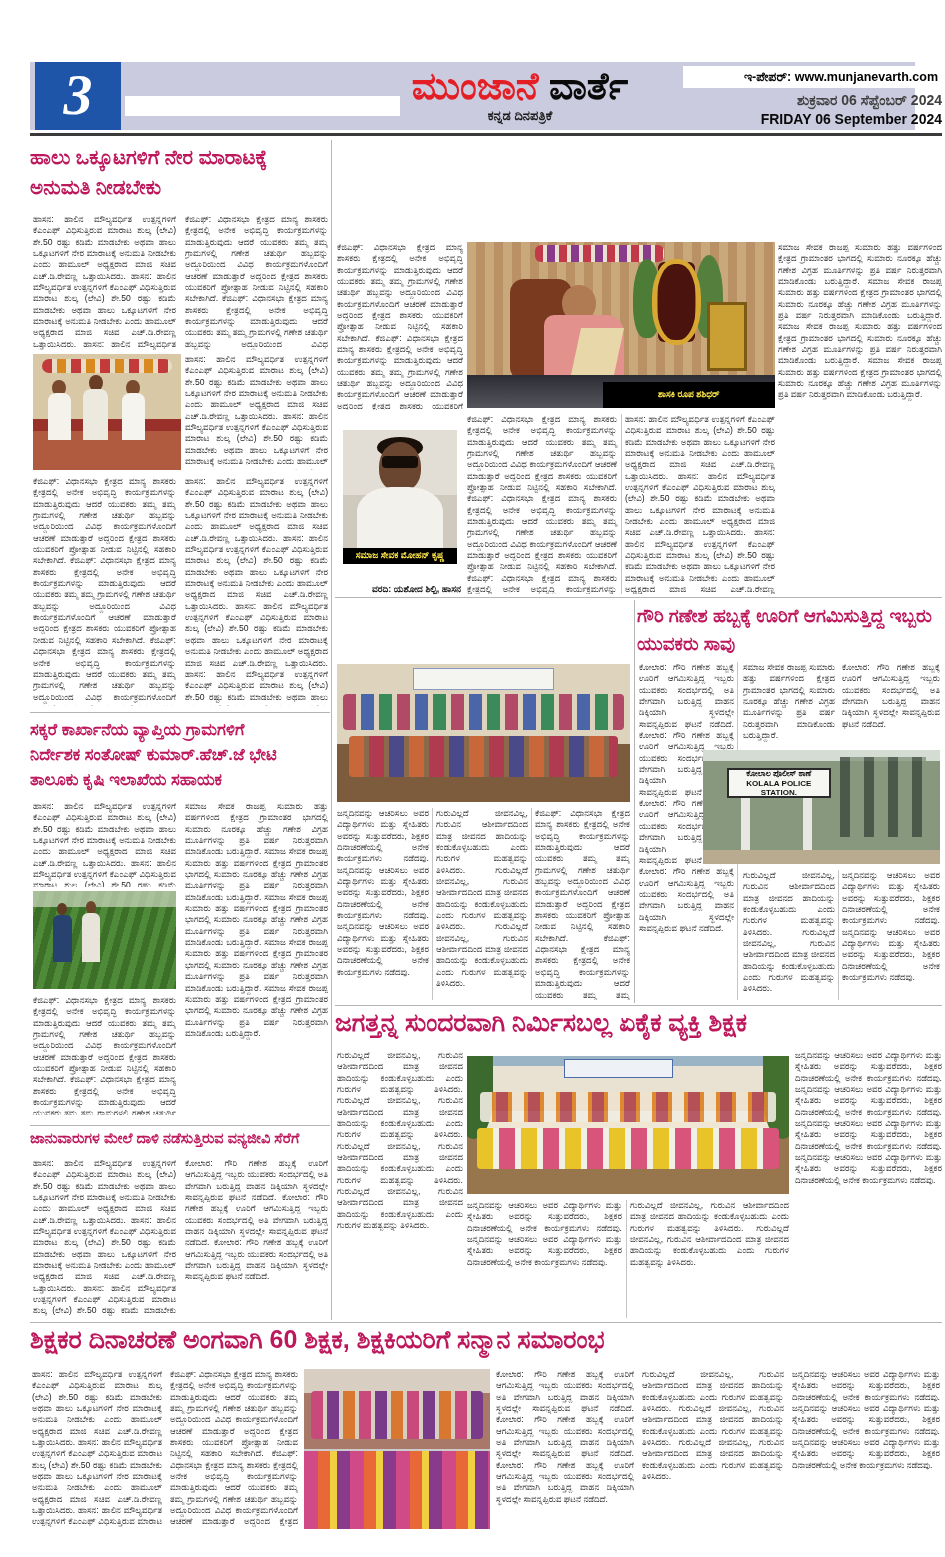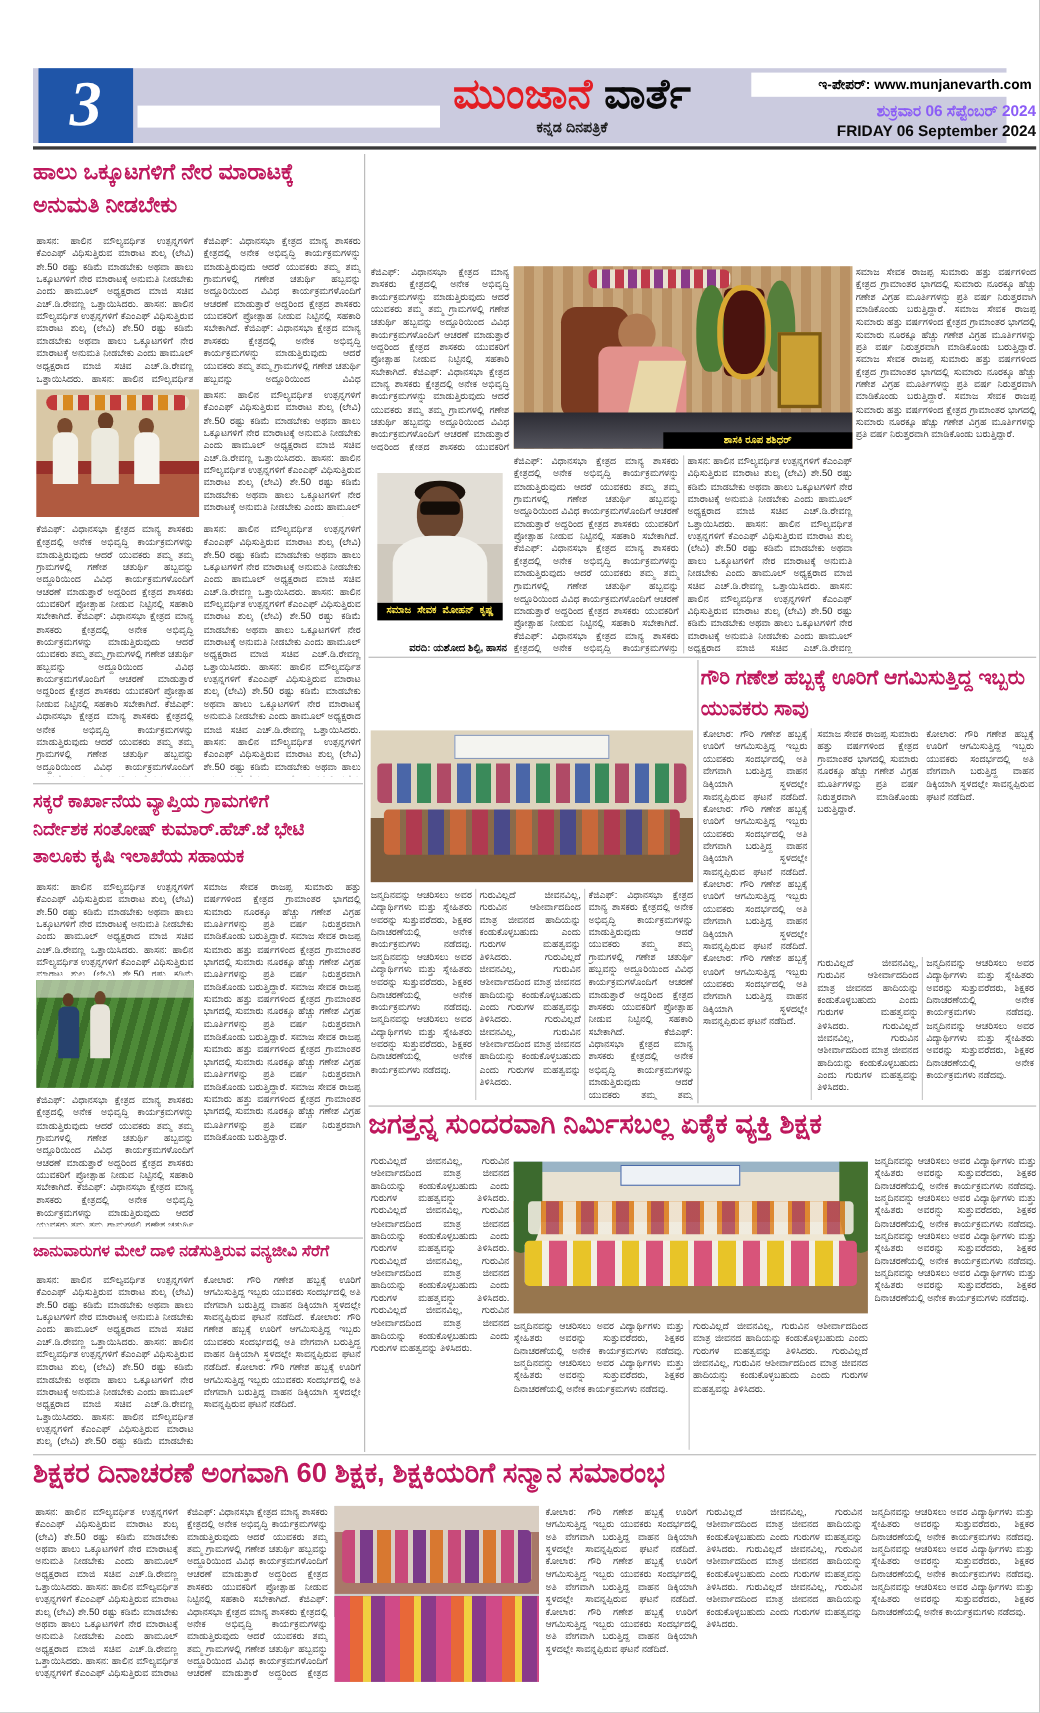--- a/index.html
+++ b/index.html
@@ -12,21 +12,21 @@
            font-family:"Liberation Serif","DejaVu Serif",serif;font-style:italic;font-weight:bold;
            font-size:58px;text-align:center;line-height:66px;}
   .whitestrip{left:125px;top:96px;width:275px;height:20px;background:#ffffff;}
   .mast-title{left:330px;top:63px;width:380px;height:44px;text-align:center;font-weight:800;
               font-size:38px;line-height:46px;white-space:nowrap;}
   .mast-title .red{color:#e31e24;}
   .mast-title .blk{color:#0a0a0a;}
   .mast-sub{left:330px;top:108px;width:380px;text-align:center;font-weight:bold;font-size:13px;color:#1a1a1a;}
   .epaper{left:683px;top:66px;width:259px;height:22px;background:#ffffff;font-weight:bold;font-size:12.5px;
           text-align:right;line-height:22px;padding-right:4px;box-sizing:border-box;color:#000;}
-  .date-kn{left:640px;top:92px;width:302px;text-align:right;font-weight:bold;font-size:14px;color:#8b5cf6;}
+  .date-kn{left:640px;top:92px;width:302px;text-align:right;font-weight:bold;font-size:14px;color:#404040;}
   .date-en{left:640px;top:111px;width:302px;text-align:right;font-weight:bold;font-size:14px;color:#0a0a0a;}
   .toprule{left:30px;top:133px;width:912px;height:3px;background:#3a3a3a;}
   
   .hl{font-weight:bold;color:#be185d;text-align:left;}
   .txt{font-size:8.6px;line-height:1.32;text-align:justify;color:#1b1b1b;overflow:hidden;word-break:break-word;}
   .byline{font-size:9px;font-weight:bold;text-align:right;color:#111;}
   .cap{background:#000;color:#ffe84a;font-weight:bold;font-size:9px;text-align:center;
        display:flex;align-items:center;justify-content:center;line-height:1.25;padding:1px 2px;box-sizing:border-box;}
   .vrule{width:1px;background:#b5b5b5;}
   .hrule{height:1px;background:#b5b5b5;}
@@ -145,26 +145,26 @@
       <div class="chair"></div>
       <div class="head"></div>
       <div class="body"></div>
       <div class="saree"></div>
       <div class="leafL"></div>
       <div class="leafR"></div>
       <div class="deity"></div>
       <div class="garl"></div>
       <div class="frame"></div>
       <div class="desk"></div>
-      <div class="cap" style="position:absolute;right:0;bottom:0;width:56%;height:15px;">ಶಾಸಕಿ ರೂಪ ಶಶಿಧರ್</div>
+      <div class="cap" style="position:absolute;right:0;bottom:0;width:56%;height:26px;">ಶಾಸಕಿ ರೂಪ ಶಶಿಧರ್</div>
     </div>
     <div class="abs txt" style="left:443px;top:102px;width:164px;height:196px;">ಸಮಾಜ ಸೇವಕ ರಾಜಪ್ಪ ಸುಮಾರು ಹತ್ತು ವರ್ಷಗಳಿಂದ ಕ್ಷೇತ್ರದ ಗ್ರಾಮಾಂತರ ಭಾಗದಲ್ಲಿ ಸುಮಾರು ನೂರಕ್ಕೂ ಹೆಚ್ಚು ಗಣೇಶ ವಿಗ್ರಹ ಮೂರ್ತಿಗಳನ್ನು ಪ್ರತಿ ವರ್ಷ ನಿರುತ್ತರವಾಗಿ ಮಾಡಿಕೊಂಡು ಬರುತ್ತಿದ್ದಾರೆ. ಸಮಾಜ ಸೇವಕ ರಾಜಪ್ಪ ಸುಮಾರು ಹತ್ತು ವರ್ಷಗಳಿಂದ ಕ್ಷೇತ್ರದ ಗ್ರಾಮಾಂತರ ಭಾಗದಲ್ಲಿ ಸುಮಾರು ನೂರಕ್ಕೂ ಹೆಚ್ಚು ಗಣೇಶ ವಿಗ್ರಹ ಮೂರ್ತಿಗಳನ್ನು ಪ್ರತಿ ವರ್ಷ ನಿರುತ್ತರವಾಗಿ ಮಾಡಿಕೊಂಡು ಬರುತ್ತಿದ್ದಾರೆ. ಸಮಾಜ ಸೇವಕ ರಾಜಪ್ಪ ಸುಮಾರು ಹತ್ತು ವರ್ಷಗಳಿಂದ ಕ್ಷೇತ್ರದ ಗ್ರಾಮಾಂತರ ಭಾಗದಲ್ಲಿ ಸುಮಾರು ನೂರಕ್ಕೂ ಹೆಚ್ಚು ಗಣೇಶ ವಿಗ್ರಹ ಮೂರ್ತಿಗಳನ್ನು ಪ್ರತಿ ವರ್ಷ ನಿರುತ್ತರವಾಗಿ ಮಾಡಿಕೊಂಡು ಬರುತ್ತಿದ್ದಾರೆ. ಸಮಾಜ ಸೇವಕ ರಾಜಪ್ಪ ಸುಮಾರು ಹತ್ತು ವರ್ಷಗಳಿಂದ ಕ್ಷೇತ್ರದ ಗ್ರಾಮಾಂತರ ಭಾಗದಲ್ಲಿ ಸುಮಾರು ನೂರಕ್ಕೂ ಹೆಚ್ಚು ಗಣೇಶ ವಿಗ್ರಹ ಮೂರ್ತಿಗಳನ್ನು ಪ್ರತಿ ವರ್ಷ ನಿರುತ್ತರವಾಗಿ ಮಾಡಿಕೊಂಡು ಬರುತ್ತಿದ್ದಾರೆ.</div>
     <div class="abs txt" style="left:132px;top:274px;width:150px;height:180px;border-right:1px solid #c5c5c5;padding-right:4px;">ಕೆಜಿಎಫ್: ವಿಧಾನಸಭಾ ಕ್ಷೇತ್ರದ ಮಾನ್ಯ ಶಾಸಕರು ಕ್ಷೇತ್ರದಲ್ಲಿ ಅನೇಕ ಅಭಿವೃದ್ಧಿ ಕಾರ್ಯಕ್ರಮಗಳನ್ನು ಮಾಡುತ್ತಿರುವುದು ಆದರೆ ಯುವಕರು ತಮ್ಮ ತಮ್ಮ ಗ್ರಾಮಗಳಲ್ಲಿ ಗಣೇಶ ಚತುರ್ಥಿ ಹಬ್ಬವನ್ನು ಅದ್ದೂರಿಯಿಂದ ವಿವಿಧ ಕಾರ್ಯಕ್ರಮಗಳೊಂದಿಗೆ ಆಚರಣೆ ಮಾಡುತ್ತಾರೆ ಅದ್ದರಿಂದ ಕ್ಷೇತ್ರದ ಶಾಸಕರು ಯುವಕರಿಗೆ ಪ್ರೋತ್ಸಾಹ ನೀಡುವ ನಿಟ್ಟಿನಲ್ಲಿ ಸಹಕಾರಿ ಸಬೇಕಾಗಿದೆ. ಕೆಜಿಎಫ್: ವಿಧಾನಸಭಾ ಕ್ಷೇತ್ರದ ಮಾನ್ಯ ಶಾಸಕರು ಕ್ಷೇತ್ರದಲ್ಲಿ ಅನೇಕ ಅಭಿವೃದ್ಧಿ ಕಾರ್ಯಕ್ರಮಗಳನ್ನು ಮಾಡುತ್ತಿರುವುದು ಆದರೆ ಯುವಕರು ತಮ್ಮ ತಮ್ಮ ಗ್ರಾಮಗಳಲ್ಲಿ ಗಣೇಶ ಚತುರ್ಥಿ ಹಬ್ಬವನ್ನು ಅದ್ದೂರಿಯಿಂದ ವಿವಿಧ ಕಾರ್ಯಕ್ರಮಗಳೊಂದಿಗೆ ಆಚರಣೆ ಮಾಡುತ್ತಾರೆ ಅದ್ದರಿಂದ ಕ್ಷೇತ್ರದ ಶಾಸಕರು ಯುವಕರಿಗೆ ಪ್ರೋತ್ಸಾಹ ನೀಡುವ ನಿಟ್ಟಿನಲ್ಲಿ ಸಹಕಾರಿ ಸಬೇಕಾಗಿದೆ. ಕೆಜಿಎಫ್: ವಿಧಾನಸಭಾ ಕ್ಷೇತ್ರದ ಮಾನ್ಯ ಶಾಸಕರು ಕ್ಷೇತ್ರದಲ್ಲಿ ಅನೇಕ ಅಭಿವೃದ್ಧಿ ಕಾರ್ಯಕ್ರಮಗಳನ್ನು ಮಾಡುತ್ತಿರುವುದು ಆದರೆ ಯುವಕರು ತಮ್ಮ ತಮ್ಮ ಗ್ರಾಮಗಳಲ್ಲಿ ಗಣೇಶ ಚತುರ್ಥಿ ಹಬ್ಬವನ್ನು ಅದ್ದೂರಿಯಿಂದ ವಿವಿಧ ಕಾರ್ಯಕ್ರಮಗಳೊಂದಿಗೆ ಆಚರಣೆ ಮಾಡುತ್ತಾರೆ ಅದ್ದರಿಂದ ಕ್ಷೇತ್ರದ ಶಾಸಕರು ಯುವಕರಿಗೆ ಪ್ರೋತ್ಸಾಹ ನೀಡುವ ನಿಟ್ಟಿನಲ್ಲಿ ಸಹಕಾರಿ ಸಬೇಕಾಗಿದೆ. ಕೆಜಿಎಫ್: ವಿಧಾನಸಭಾ ಕ್ಷೇತ್ರದ ಮಾನ್ಯ ಶಾಸಕರು ಕ್ಷೇತ್ರದಲ್ಲಿ ಅನೇಕ ಅಭಿವೃದ್ಧಿ ಕಾರ್ಯಕ್ರಮಗಳನ್ನು ಮಾಡುತ್ತಿರುವುದು ಆದರೆ ಯುವಕರು ತಮ್ಮ ತಮ್ಮ ಗ್ರಾಮಗಳಲ್ಲಿ ಗಣೇಶ ಚತುರ್ಥಿ ಹಬ್ಬವನ್ನು ಅದ್ದೂರಿಯಿಂದ ವಿವಿಧ ಕಾರ್ಯಕ್ರಮಗಳೊಂದಿಗೆ ಆಚರಣೆ ಮಾಡುತ್ತಾರೆ ಅದ್ದರಿಂದ ಕ್ಷೇತ್ರದ ಶಾಸಕರು ಯುವಕರಿಗೆ ಪ್ರೋತ್ಸಾಹ ನೀಡುವ ನಿಟ್ಟಿನಲ್ಲಿ ಸಹಕಾರಿ ಸಬೇಕಾಗಿದೆ.</div>
     <div class="abs txt" style="left:290px;top:274px;width:150px;height:180px;">ಹಾಸನ: ಹಾಲಿನ ಮೌಲ್ಯವರ್ಧಿತ ಉತ್ಪನ್ನಗಳಿಗೆ ಕೆಎಂಎಫ್ ವಿಧಿಸುತ್ತಿರುವ ಮಾರಾಟ ಶುಲ್ಕ (ಲೇವಿ) ಶೇ.50 ರಷ್ಟು ಕಡಿಮೆ ಮಾಡಬೇಕು ಅಥವಾ ಹಾಲು ಒಕ್ಕೂಟಗಳಿಗೆ ನೇರ ಮಾರಾಟಕ್ಕೆ ಅನುಮತಿ ನೀಡಬೇಕು ಎಂದು ಹಾಮೂಲ್ ಅಧ್ಯಕ್ಷರಾದ ಮಾಜಿ ಸಚಿವ ಎಚ್.ಡಿ.ರೇವಣ್ಣ ಒತ್ತಾಯಿಸಿದರು. ಹಾಸನ: ಹಾಲಿನ ಮೌಲ್ಯವರ್ಧಿತ ಉತ್ಪನ್ನಗಳಿಗೆ ಕೆಎಂಎಫ್ ವಿಧಿಸುತ್ತಿರುವ ಮಾರಾಟ ಶುಲ್ಕ (ಲೇವಿ) ಶೇ.50 ರಷ್ಟು ಕಡಿಮೆ ಮಾಡಬೇಕು ಅಥವಾ ಹಾಲು ಒಕ್ಕೂಟಗಳಿಗೆ ನೇರ ಮಾರಾಟಕ್ಕೆ ಅನುಮತಿ ನೀಡಬೇಕು ಎಂದು ಹಾಮೂಲ್ ಅಧ್ಯಕ್ಷರಾದ ಮಾಜಿ ಸಚಿವ ಎಚ್.ಡಿ.ರೇವಣ್ಣ ಒತ್ತಾಯಿಸಿದರು. ಹಾಸನ: ಹಾಲಿನ ಮೌಲ್ಯವರ್ಧಿತ ಉತ್ಪನ್ನಗಳಿಗೆ ಕೆಎಂಎಫ್ ವಿಧಿಸುತ್ತಿರುವ ಮಾರಾಟ ಶುಲ್ಕ (ಲೇವಿ) ಶೇ.50 ರಷ್ಟು ಕಡಿಮೆ ಮಾಡಬೇಕು ಅಥವಾ ಹಾಲು ಒಕ್ಕೂಟಗಳಿಗೆ ನೇರ ಮಾರಾಟಕ್ಕೆ ಅನುಮತಿ ನೀಡಬೇಕು ಎಂದು ಹಾಮೂಲ್ ಅಧ್ಯಕ್ಷರಾದ ಮಾಜಿ ಸಚಿವ ಎಚ್.ಡಿ.ರೇವಣ್ಣ ಒತ್ತಾಯಿಸಿದರು. ಹಾಸನ: ಹಾಲಿನ ಮೌಲ್ಯವರ್ಧಿತ ಉತ್ಪನ್ನಗಳಿಗೆ ಕೆಎಂಎಫ್ ವಿಧಿಸುತ್ತಿರುವ ಮಾರಾಟ ಶುಲ್ಕ (ಲೇವಿ) ಶೇ.50 ರಷ್ಟು ಕಡಿಮೆ ಮಾಡಬೇಕು ಅಥವಾ ಹಾಲು ಒಕ್ಕೂಟಗಳಿಗೆ ನೇರ ಮಾರಾಟಕ್ಕೆ ಅನುಮತಿ ನೀಡಬೇಕು ಎಂದು ಹಾಮೂಲ್ ಅಧ್ಯಕ್ಷರಾದ ಮಾಜಿ ಸಚಿವ ಎಚ್.ಡಿ.ರೇವಣ್ಣ ಒತ್ತಾಯಿಸಿದರು.</div>
-    <div class="abs" style="left:8px;top:290px;width:114px;height:150px;font-family:Liberation Mono, monospace;">
+    <div class="abs" style="left:8px;top:290px;width:114px;height:150px;">
       <div class="ph ph-port abs" style="left:0;top:0;width:114px;height:118px;">
         <div class="hair"></div>
         <div class="head"></div>
         <div class="shade"></div>
         <div class="shirt"></div>
       </div>
       <div class="cap abs" style="left:0;top:118px;width:114px;height:16px;">ಸಮಾಜ ಸೇವಕ ಮೋಹನ್ ಕೃಷ್ಣ</div>
     </div>
     <div class="abs byline" style="left:0;top:444px;width:126px;">ವರದಿ: ಯಶೋದ ಶಿಲ್ಪಿ, ಹಾಸನ</div>
   </div>
@@ -178,20 +178,30 @@
     <div class="abs txt" style="left:2px;top:208px;width:92px;height:192px;border-right:1px solid #c5c5c5;padding-right:3px;">ಜನ್ಮದಿನವನ್ನು ಆಚರಿಸಲು ಅವರ ವಿದ್ಯಾರ್ಥಿಗಳು ಮತ್ತು ಸ್ನೇಹಿತರು ಅವರನ್ನು ಸುತ್ತುವರೆದರು, ಶಿಕ್ಷಕರ ದಿನಾಚರಣೆಯಲ್ಲಿ ಅನೇಕ ಕಾರ್ಯಕ್ರಮಗಳು ನಡೆದವು. ಜನ್ಮದಿನವನ್ನು ಆಚರಿಸಲು ಅವರ ವಿದ್ಯಾರ್ಥಿಗಳು ಮತ್ತು ಸ್ನೇಹಿತರು ಅವರನ್ನು ಸುತ್ತುವರೆದರು, ಶಿಕ್ಷಕರ ದಿನಾಚರಣೆಯಲ್ಲಿ ಅನೇಕ ಕಾರ್ಯಕ್ರಮಗಳು ನಡೆದವು. ಜನ್ಮದಿನವನ್ನು ಆಚರಿಸಲು ಅವರ ವಿದ್ಯಾರ್ಥಿಗಳು ಮತ್ತು ಸ್ನೇಹಿತರು ಅವರನ್ನು ಸುತ್ತುವರೆದರು, ಶಿಕ್ಷಕರ ದಿನಾಚರಣೆಯಲ್ಲಿ ಅನೇಕ ಕಾರ್ಯಕ್ರಮಗಳು ನಡೆದವು.</div>
     <div class="abs txt" style="left:101px;top:208px;width:92px;height:192px;border-right:1px solid #c5c5c5;padding-right:3px;">ಗುರುವಿಲ್ಲದೆ ಜೀವನವಿಲ್ಲ, ಗುರುವಿನ ಆಶೀರ್ವಾದದಿಂದ ಮಾತ್ರ ಜೀವನದ ಹಾದಿಯನ್ನು ಕಂಡುಕೊಳ್ಳಬಹುದು ಎಂದು ಗುರುಗಳ ಮಹತ್ವವನ್ನು ತಿಳಿಸಿದರು. ಗುರುವಿಲ್ಲದೆ ಜೀವನವಿಲ್ಲ, ಗುರುವಿನ ಆಶೀರ್ವಾದದಿಂದ ಮಾತ್ರ ಜೀವನದ ಹಾದಿಯನ್ನು ಕಂಡುಕೊಳ್ಳಬಹುದು ಎಂದು ಗುರುಗಳ ಮಹತ್ವವನ್ನು ತಿಳಿಸಿದರು. ಗುರುವಿಲ್ಲದೆ ಜೀವನವಿಲ್ಲ, ಗುರುವಿನ ಆಶೀರ್ವಾದದಿಂದ ಮಾತ್ರ ಜೀವನದ ಹಾದಿಯನ್ನು ಕಂಡುಕೊಳ್ಳಬಹುದು ಎಂದು ಗುರುಗಳ ಮಹತ್ವವನ್ನು ತಿಳಿಸಿದರು.</div>
     <div class="abs txt" style="left:200px;top:208px;width:95px;height:192px;">ಕೆಜಿಎಫ್: ವಿಧಾನಸಭಾ ಕ್ಷೇತ್ರದ ಮಾನ್ಯ ಶಾಸಕರು ಕ್ಷೇತ್ರದಲ್ಲಿ ಅನೇಕ ಅಭಿವೃದ್ಧಿ ಕಾರ್ಯಕ್ರಮಗಳನ್ನು ಮಾಡುತ್ತಿರುವುದು ಆದರೆ ಯುವಕರು ತಮ್ಮ ತಮ್ಮ ಗ್ರಾಮಗಳಲ್ಲಿ ಗಣೇಶ ಚತುರ್ಥಿ ಹಬ್ಬವನ್ನು ಅದ್ದೂರಿಯಿಂದ ವಿವಿಧ ಕಾರ್ಯಕ್ರಮಗಳೊಂದಿಗೆ ಆಚರಣೆ ಮಾಡುತ್ತಾರೆ ಅದ್ದರಿಂದ ಕ್ಷೇತ್ರದ ಶಾಸಕರು ಯುವಕರಿಗೆ ಪ್ರೋತ್ಸಾಹ ನೀಡುವ ನಿಟ್ಟಿನಲ್ಲಿ ಸಹಕಾರಿ ಸಬೇಕಾಗಿದೆ. ಕೆಜಿಎಫ್: ವಿಧಾನಸಭಾ ಕ್ಷೇತ್ರದ ಮಾನ್ಯ ಶಾಸಕರು ಕ್ಷೇತ್ರದಲ್ಲಿ ಅನೇಕ ಅಭಿವೃದ್ಧಿ ಕಾರ್ಯಕ್ರಮಗಳನ್ನು ಮಾಡುತ್ತಿರುವುದು ಆದರೆ ಯುವಕರು ತಮ್ಮ ತಮ್ಮ ಗ್ರಾಮಗಳಲ್ಲಿ ಗಣೇಶ ಚತುರ್ಥಿ ಹಬ್ಬವನ್ನು ಅದ್ದೂರಿಯಿಂದ ವಿವಿಧ ಕಾರ್ಯಕ್ರಮಗಳೊಂದಿಗೆ ಆಚರಣೆ ಮಾಡುತ್ತಾರೆ ಅದ್ದರಿಂದ ಕ್ಷೇತ್ರದ ಶಾಸಕರು ಯುವಕರಿಗೆ ಪ್ರೋತ್ಸಾಹ ನೀಡುವ ನಿಟ್ಟಿನಲ್ಲಿ ಸಹಕಾರಿ ಸಬೇಕಾಗಿದೆ.</div>
   </div>
 
   <div class="abs" style="left:637px;top:600px;width:305px;height:403px;">
     <div class="abs hl" style="left:0;top:2px;width:305px;font-size:18.5px;line-height:1.5;">ಗೌರಿ ಗಣೇಶ ಹಬ್ಬಕ್ಕೆ ಊರಿಗೆ ಆಗಮಿಸುತ್ತಿದ್ದ ಇಬ್ಬರು ಯುವಕರು ಸಾವು</div>
     <div class="abs txt" style="left:2px;top:62px;width:95px;height:338px;border-right:1px solid #c5c5c5;padding-right:3px;">ಕೋಲಾರ: ಗೌರಿ ಗಣೇಶ ಹಬ್ಬಕ್ಕೆ ಊರಿಗೆ ಆಗಮಿಸುತ್ತಿದ್ದ ಇಬ್ಬರು ಯುವಕರು ಸಂದರ್ಭದಲ್ಲಿ ಅತಿ ವೇಗವಾಗಿ ಬರುತ್ತಿದ್ದ ವಾಹನ ಡಿಕ್ಕಿಯಾಗಿ ಸ್ಥಳದಲ್ಲೇ ಸಾವನ್ನಪ್ಪಿರುವ ಘಟನೆ ನಡೆದಿದೆ. ಕೋಲಾರ: ಗೌರಿ ಗಣೇಶ ಹಬ್ಬಕ್ಕೆ ಊರಿಗೆ ಆಗಮಿಸುತ್ತಿದ್ದ ಇಬ್ಬರು ಯುವಕರು ಸಂದರ್ಭದಲ್ಲಿ ಅತಿ ವೇಗವಾಗಿ ಬರುತ್ತಿದ್ದ ವಾಹನ ಡಿಕ್ಕಿಯಾಗಿ ಸ್ಥಳದಲ್ಲೇ ಸಾವನ್ನಪ್ಪಿರುವ ಘಟನೆ ನಡೆದಿದೆ. ಕೋಲಾರ: ಗೌರಿ ಗಣೇಶ ಹಬ್ಬಕ್ಕೆ ಊರಿಗೆ ಆಗಮಿಸುತ್ತಿದ್ದ ಇಬ್ಬರು ಯುವಕರು ಸಂದರ್ಭದಲ್ಲಿ ಅತಿ ವೇಗವಾಗಿ ಬರುತ್ತಿದ್ದ ವಾಹನ ಡಿಕ್ಕಿಯಾಗಿ ಸ್ಥಳದಲ್ಲೇ ಸಾವನ್ನಪ್ಪಿರುವ ಘಟನೆ ನಡೆದಿದೆ. ಕೋಲಾರ: ಗೌರಿ ಗಣೇಶ ಹಬ್ಬಕ್ಕೆ ಊರಿಗೆ ಆಗಮಿಸುತ್ತಿದ್ದ ಇಬ್ಬರು ಯುವಕರು ಸಂದರ್ಭದಲ್ಲಿ ಅತಿ ವೇಗವಾಗಿ ಬರುತ್ತಿದ್ದ ವಾಹನ ಡಿಕ್ಕಿಯಾಗಿ ಸ್ಥಳದಲ್ಲೇ ಸಾವನ್ನಪ್ಪಿರುವ ಘಟನೆ ನಡೆದಿದೆ.</div>
     <div class="abs txt" style="left:106px;top:62px;width:92px;height:84px;">ಸಮಾಜ ಸೇವಕ ರಾಜಪ್ಪ ಸುಮಾರು ಹತ್ತು ವರ್ಷಗಳಿಂದ ಕ್ಷೇತ್ರದ ಗ್ರಾಮಾಂತರ ಭಾಗದಲ್ಲಿ ಸುಮಾರು ನೂರಕ್ಕೂ ಹೆಚ್ಚು ಗಣೇಶ ವಿಗ್ರಹ ಮೂರ್ತಿಗಳನ್ನು ಪ್ರತಿ ವರ್ಷ ನಿರುತ್ತರವಾಗಿ ಮಾಡಿಕೊಂಡು ಬರುತ್ತಿದ್ದಾರೆ.</div>
     <div class="abs txt" style="left:205px;top:62px;width:98px;height:84px;">ಕೋಲಾರ: ಗೌರಿ ಗಣೇಶ ಹಬ್ಬಕ್ಕೆ ಊರಿಗೆ ಆಗಮಿಸುತ್ತಿದ್ದ ಇಬ್ಬರು ಯುವಕರು ಸಂದರ್ಭದಲ್ಲಿ ಅತಿ ವೇಗವಾಗಿ ಬರುತ್ತಿದ್ದ ವಾಹನ ಡಿಕ್ಕಿಯಾಗಿ ಸ್ಥಳದಲ್ಲೇ ಸಾವನ್ನಪ್ಪಿರುವ ಘಟನೆ ನಡೆದಿದೆ.</div>
+    <div class="abs ph ph-police" style="left:66px;top:150px;width:237px;height:114px;">
+      <div class="win"></div>
+      <div class="sign">
+        <div style="font-size:8px;">ಕೋಲಾಲ ಪೊಲೀಸ್ ಠಾಣೆ</div>
+        <div style="font-size:8px;">KOLALA POLICE STATION.</div>
+      </div>
+      <div class="p1"></div>
+      <div class="p2"></div>
+      <div class="ground"></div>
+    </div>
     <div class="abs txt" style="left:106px;top:270px;width:92px;height:130px;border-right:1px solid #c5c5c5;padding-right:3px;">ಗುರುವಿಲ್ಲದೆ ಜೀವನವಿಲ್ಲ, ಗುರುವಿನ ಆಶೀರ್ವಾದದಿಂದ ಮಾತ್ರ ಜೀವನದ ಹಾದಿಯನ್ನು ಕಂಡುಕೊಳ್ಳಬಹುದು ಎಂದು ಗುರುಗಳ ಮಹತ್ವವನ್ನು ತಿಳಿಸಿದರು. ಗುರುವಿಲ್ಲದೆ ಜೀವನವಿಲ್ಲ, ಗುರುವಿನ ಆಶೀರ್ವಾದದಿಂದ ಮಾತ್ರ ಜೀವನದ ಹಾದಿಯನ್ನು ಕಂಡುಕೊಳ್ಳಬಹುದು ಎಂದು ಗುರುಗಳ ಮಹತ್ವವನ್ನು ತಿಳಿಸಿದರು.</div>
     <div class="abs txt" style="left:205px;top:270px;width:98px;height:130px;">ಜನ್ಮದಿನವನ್ನು ಆಚರಿಸಲು ಅವರ ವಿದ್ಯಾರ್ಥಿಗಳು ಮತ್ತು ಸ್ನೇಹಿತರು ಅವರನ್ನು ಸುತ್ತುವರೆದರು, ಶಿಕ್ಷಕರ ದಿನಾಚರಣೆಯಲ್ಲಿ ಅನೇಕ ಕಾರ್ಯಕ್ರಮಗಳು ನಡೆದವು. ಜನ್ಮದಿನವನ್ನು ಆಚರಿಸಲು ಅವರ ವಿದ್ಯಾರ್ಥಿಗಳು ಮತ್ತು ಸ್ನೇಹಿತರು ಅವರನ್ನು ಸುತ್ತುವರೆದರು, ಶಿಕ್ಷಕರ ದಿನಾಚರಣೆಯಲ್ಲಿ ಅನೇಕ ಕಾರ್ಯಕ್ರಮಗಳು ನಡೆದವು.</div>
   </div>
 
   <div class="abs" style="left:30px;top:715px;width:300px;height:405px;">
     <div class="abs hl" style="left:0;top:2px;width:300px;font-size:16.5px;line-height:1.5;">
       <div>ಸಕ್ಕರೆ ಕಾರ್ಖಾನೆಯ ವ್ಯಾಪ್ತಿಯ ಗ್ರಾಮಗಳಿಗೆ</div>
       <div>ನಿರ್ದೇಶಕ ಸಂತೋಷ್ ಕುಮಾರ್.ಹೆಚ್.ಜೆ ಭೇಟಿ</div>
       <div>ತಾಲೂಕು ಕೃಷಿ ಇಲಾಖೆಯ ಸಹಾಯಕ</div>
     </div>

